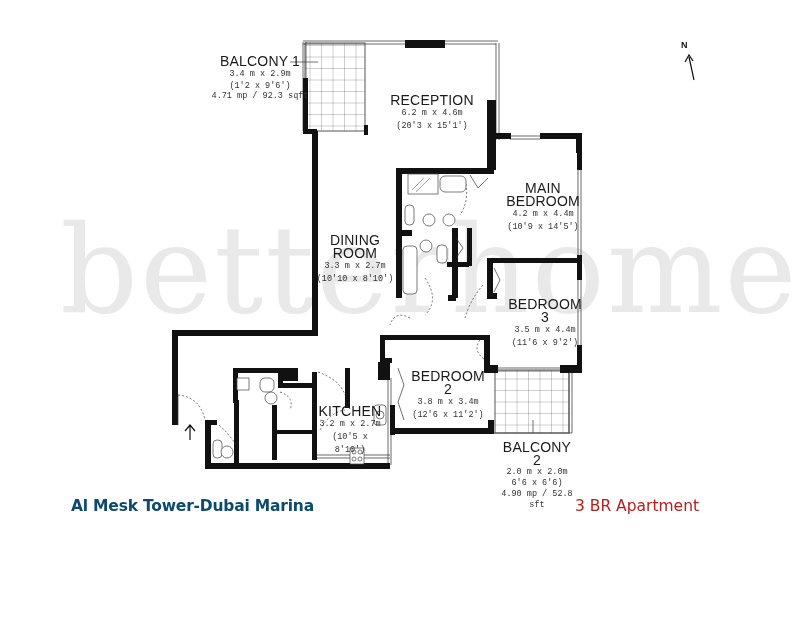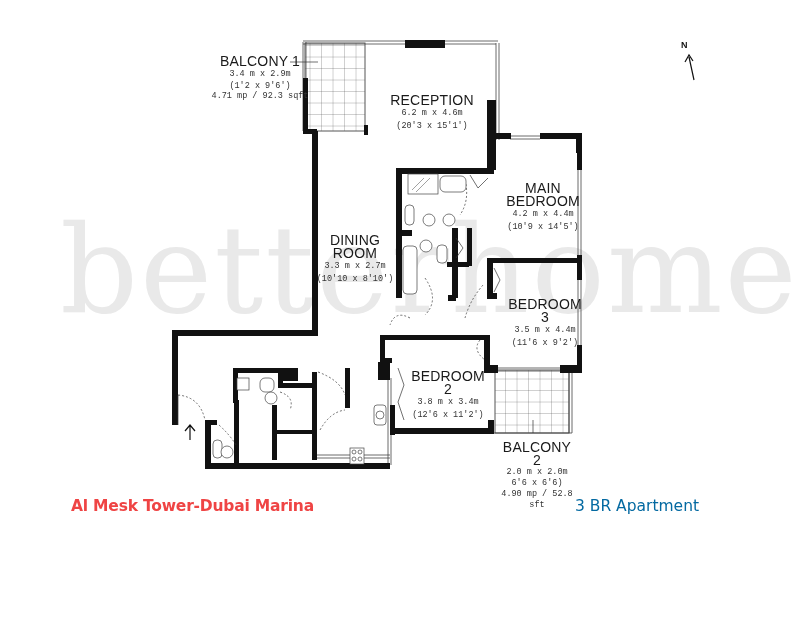--- a/index.html
+++ b/index.html
@@ -3,22 +3,22 @@
 <meta charset="utf-8">
 <style>
   html, body { margin: 0; padding: 0; background: #ffffff; }
   body { width: 792px; height: 633px; position: relative; overflow: hidden; font-family: "DejaVu Sans", sans-serif; }
   .plan { position: absolute; left: 0; top: 0; width: 792px; height: 633px; }
   .watermark { position: absolute; left: 60px; top: 205px; width: 680px; height: 130px; font-family: "DejaVu Serif", "Liberation Serif", serif; font-size: 122px; color: #e9e9e9; letter-spacing: 2px; line-height: 130px; white-space: nowrap; z-index: 0; text-align: center; }
   svg { position: absolute; left: 0; top: 0; z-index: 1; }
   .label { position: absolute; z-index: 2; text-align: center; color: #222; font-family: "Liberation Sans", sans-serif; line-height: 13px; }
   .label .name { font-size: 14px; font-weight: normal; letter-spacing: 0.2px; display: block; color: #1a1a1a; }
   .label .dim { font-size: 8.5px; display: block; color: #333; font-family: Liberation Mono, monospace; }
-  .footer-left { position: absolute; left: 71px; top: 497px; font-family: "DejaVu Sans", sans-serif; font-size: 15.5px; font-weight: bold; color: #ef4444; z-index: 2; letter-spacing: -0.2px; }
-  .footer-right { position: absolute; left: 575px; top: 497px; font-family: "DejaVu Sans", sans-serif; font-size: 15.5px; color: #0369a1; z-index: 2; }
+  .footer-left { position: absolute; left: 71px; top: 497px; font-family: "DejaVu Sans", sans-serif; font-size: 15.5px; font-weight: bold; color: #0c4a6e; z-index: 2; letter-spacing: -0.2px; }
+  .footer-right { position: absolute; left: 575px; top: 497px; font-family: "DejaVu Sans", sans-serif; font-size: 15.5px; color: #b91c1c; z-index: 2; }
   .north { position: absolute; left: 681px; top: 40px; font-size: 9px; font-family: "Liberation Sans", sans-serif; font-weight: bold; z-index: 2; color:#111; }
 </style>
 </head>
 <body>
 
 <div class="plan">
 
   <div class="watermark">betterhomes</div>
 
   <svg width="792" height="633" viewBox="0 0 792 633">
@@ -201,20 +201,25 @@
     <span class="dim">3.5 m x 4.4m</span>
     <span class="dim">(11'6 x 9'2')</span>
   </div>
 
   <div class="label" style="left:408px;top:370px;width:80px;">
     <span class="name">BEDROOM 2</span>
     <span class="dim">3.8 m x 3.4m</span>
     <span class="dim">(12'6 x 11'2')</span>
   </div>
 
+  <div class="label" style="left:315px;top:405px;width:70px;">
+    <span class="name">KITCHEN</span>
+    <span class="dim">3.2 m x 2.7m</span>
+    <span class="dim">(10'5 x 8'10')</span>
+  </div>
 
 
   <div class="label" style="left:497px;top:441px;width:80px;">
     <span class="name">BALCONY 2</span>
     <span class="dim" style="line-height:11px">2.0 m x 2.0m</span>
     <span class="dim" style="line-height:11px">6'6 x 6'6)</span>
     <span class="dim" style="line-height:11px">4.90 mp  /  52.8 sft</span>
   </div>
 
   <div class="footer-left">Al Mesk Tower-Dubai Marina</div>

